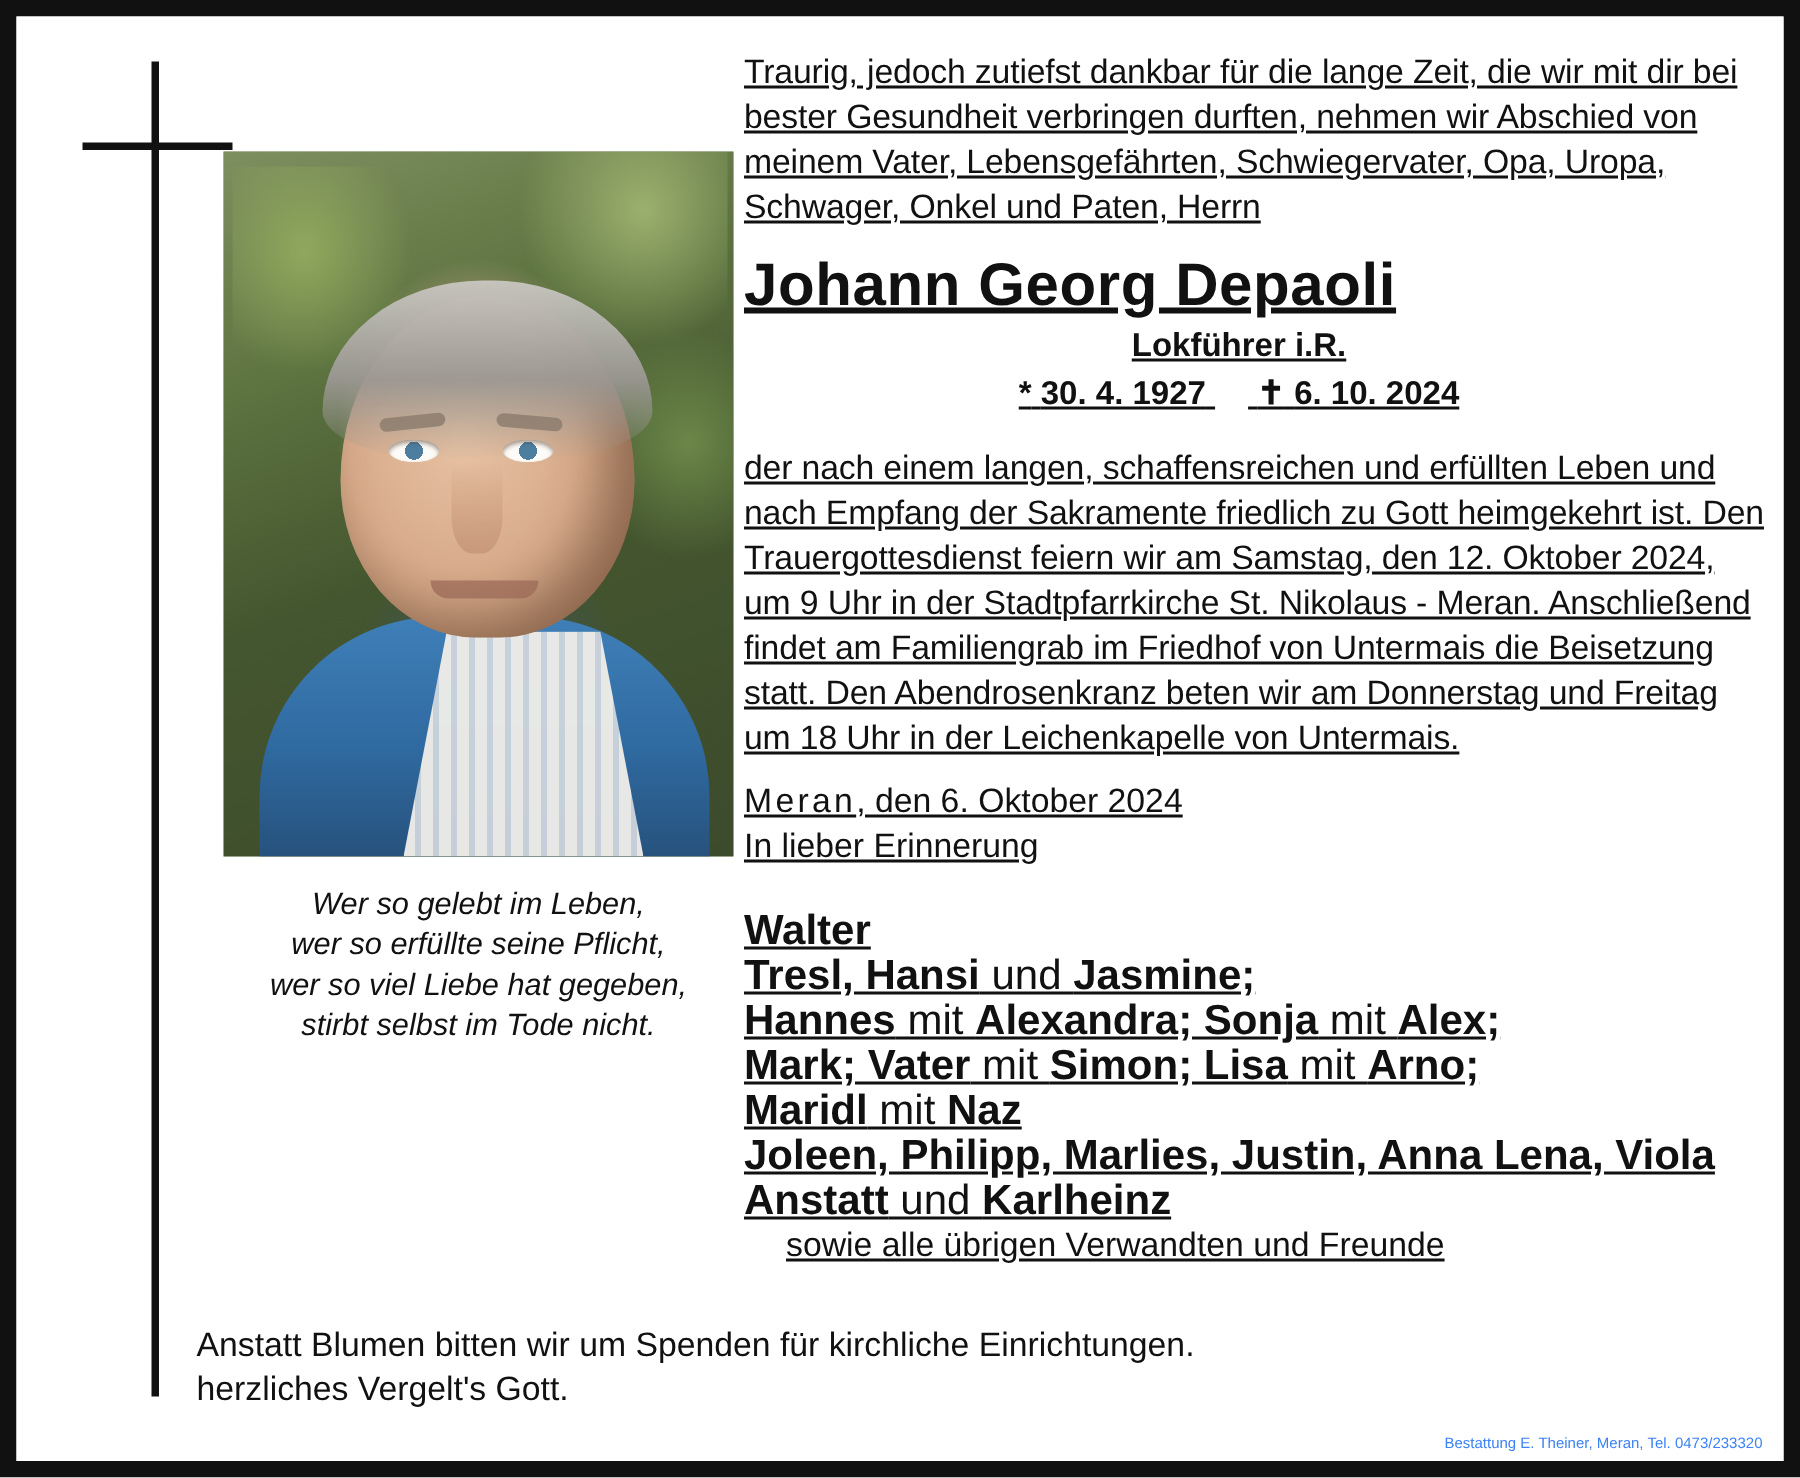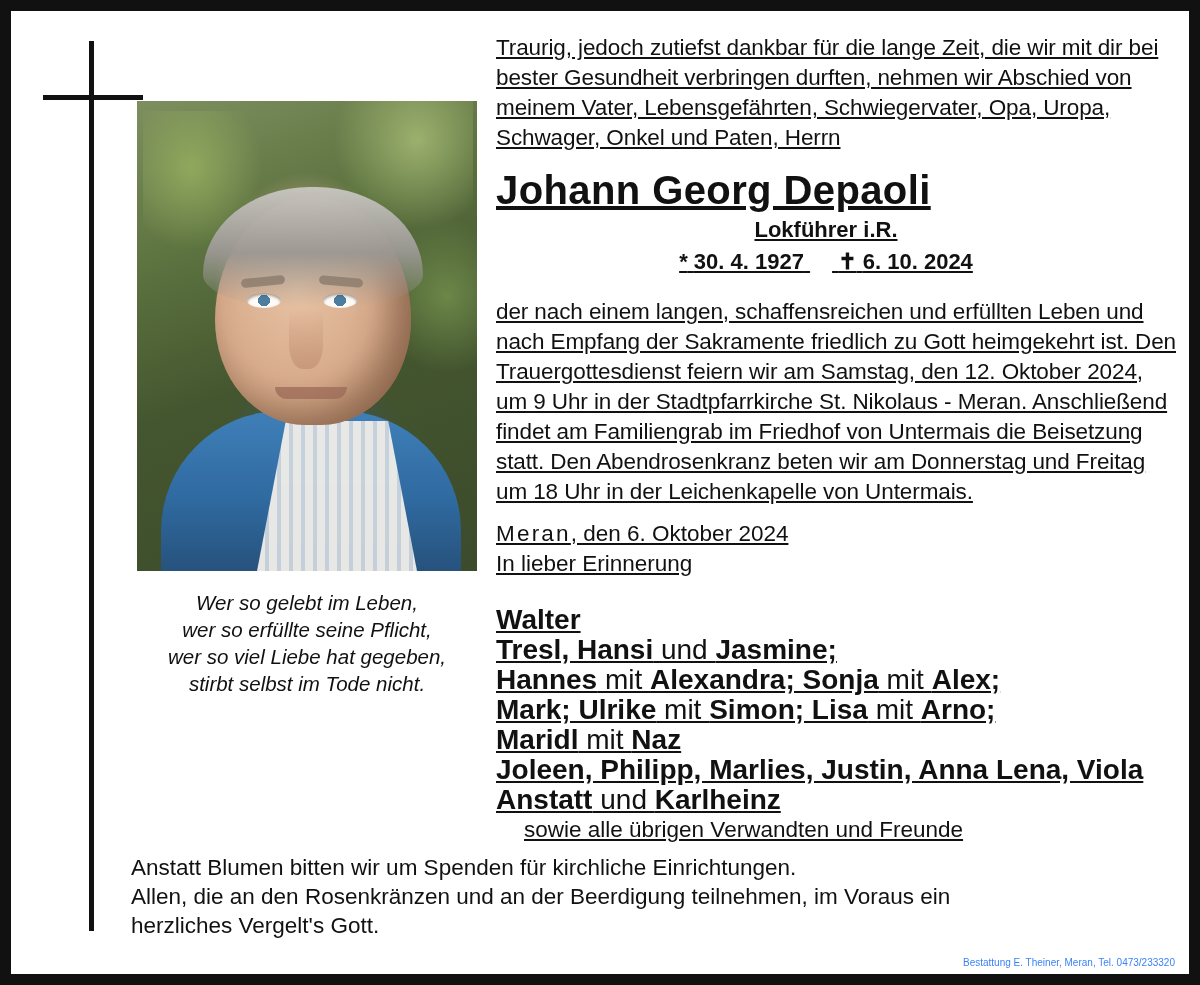--- a/index.html
+++ b/index.html
@@ -22,21 +22,21 @@
   }
   .inner {
     position: relative;
     width: 100%; height: 100%;
     background: #ffffff;
   }
 
   
   .left-col {
     position: absolute;
-    left: 4px; top: 0;
+    left: 16px; top: 0;
     width: 485px; height: 100%; padding-left: 44px;
   }
   .cross {
     position: absolute;
     left: 28px; top: 30px;
     width: 100px; height: 890px;
   }
   .cross .vbar {
     position: absolute;
     left: 46px; top: 0;
@@ -281,31 +281,30 @@
       <div class="place-date">
         <span class="spaced">Meran</span><span>, den 6. Oktober 2024</span>
       </div>
 
       <div class="memory-head">In lieber Erinnerung</div>
 
       <div class="family">
           <div class="family-line"><b>Walter</b></div>
           <div class="family-line"><b>Tresl, Hansi</b><span> und </span><b>Jasmine;</b></div>
           <div class="family-line"><b>Hannes</b><span> mit </span><b>Alexandra; Sonja</b><span> mit </span><b>Alex;</b></div>
-          <div class="family-line"><b>Mark; Ulrike</b><span> mit </span><b>Simon; Lisa</b><span> mit </span><b>Arno;</b></div>
+          <div class="family-line"><b>Mark; Vater</b><span> mit </span><b>Simon; Lisa</b><span> mit </span><b>Arno;</b></div>
           <div class="family-line"><b>Maridl</b><span> mit </span><b>Naz</b></div>
           <div class="family-line"><b>Joleen, Philipp, Marlies, Justin, Anna Lena, Viola</b></div>
           <div class="family-line"><b>Anstatt</b><span> und </span><b>Karlheinz</b></div>
         </div>
 
       <div class="closing-line">sowie alle übrigen Verwandten und Freunde</div>
     </div>
 
     <div class="footer">
       <div>Anstatt Blumen bitten wir um Spenden für kirchliche Einrichtungen.</div>
-      <div>Allen, die an den Rosenkränzen und an der Beerdigung teilnehmen, im Voraus ein</div>
       <div>herzliches Vergelt's Gott.</div>
     </div>
 
     <div class="credit">Bestattung E. Theiner, Meran, Tel. 0473/233320</div>
 
   </div>
 </div>
 
 </body></html>

